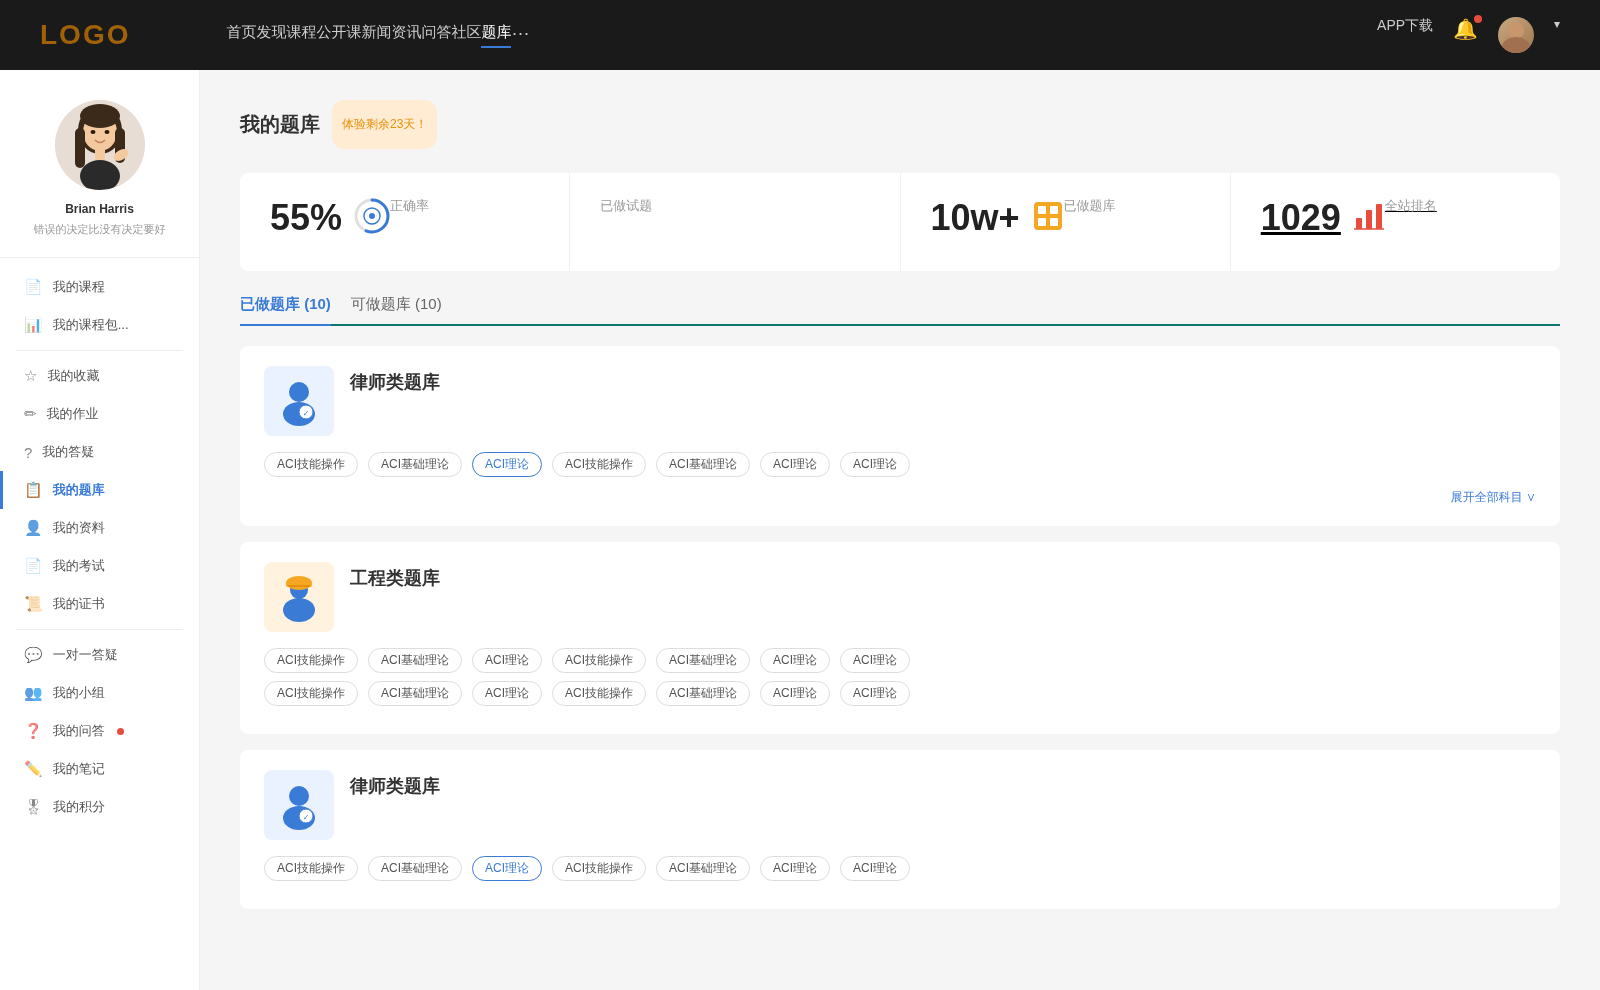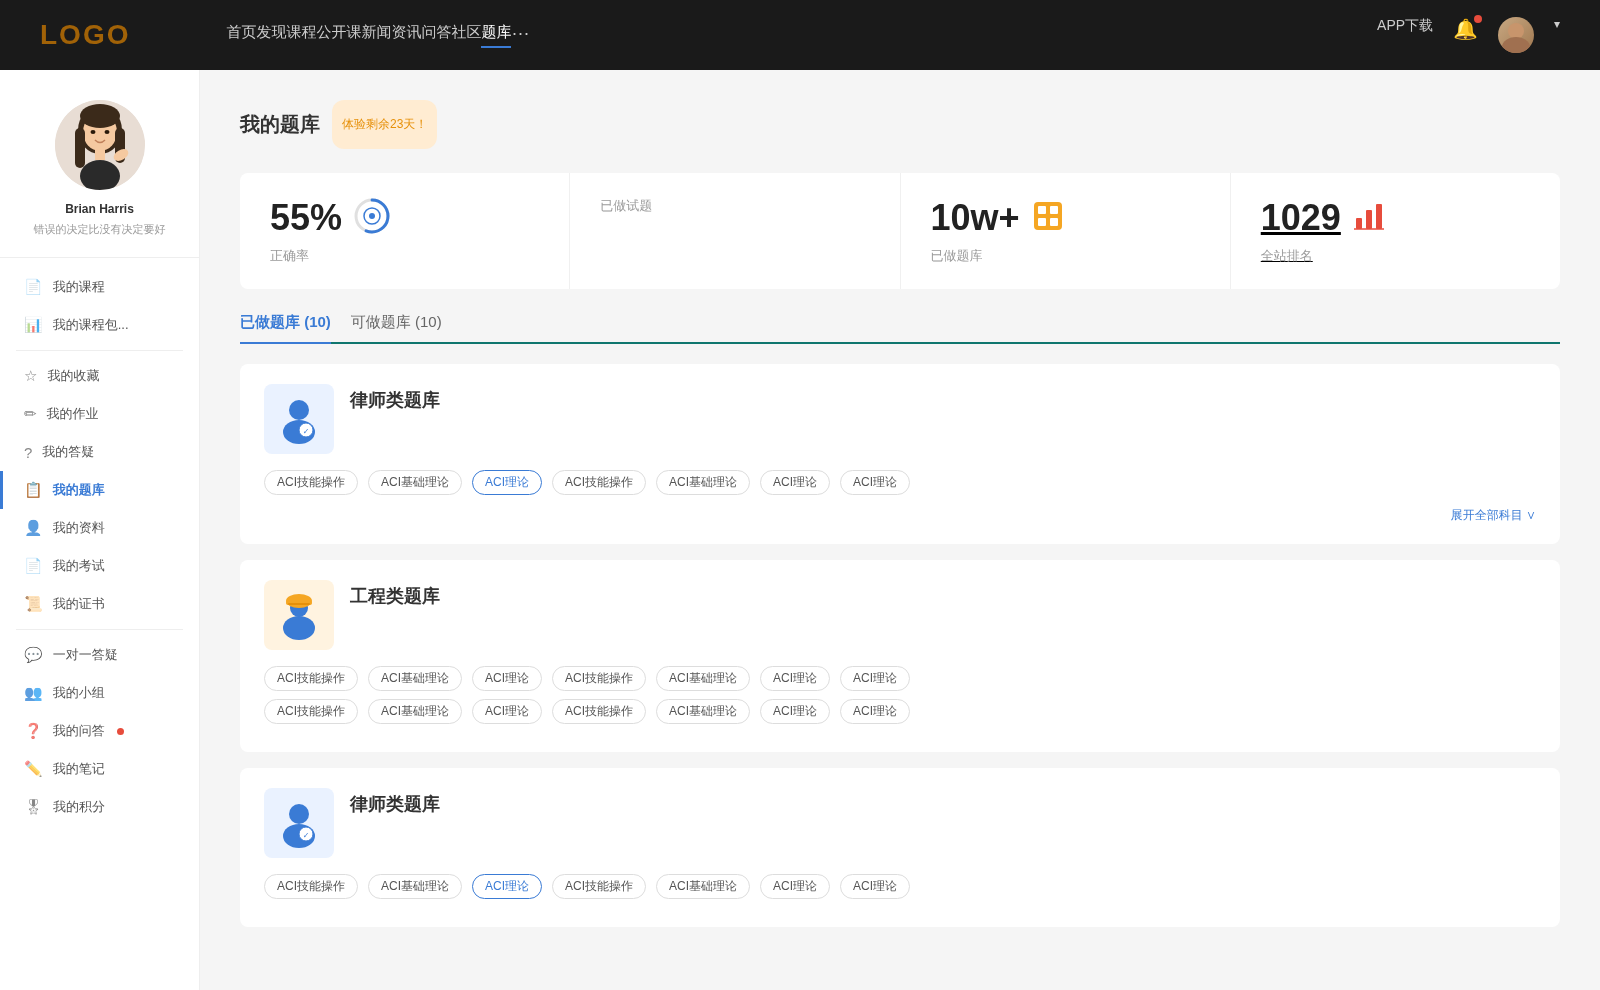--- a/index.html
+++ b/index.html
@@ -190,21 +190,21 @@
       background: #fff;
       border-radius: 8px;
       margin-bottom: 24px;
       overflow: hidden;
     }
     .stat-item {
       flex: 1;
       padding: 24px 30px;
       border-right: 1px solid #f0f0f0;
       display: flex;
-      flex-direction: column;
+      flex-direction: row;
     }
     .stat-item:last-child { border-right: none; text-decoration: underline; }
     .stat-top {
       display: flex;
       align-items: center;
       gap: 12px;
       margin-bottom: 8px;
     }
     .stat-value {
       font-size: 36px;

